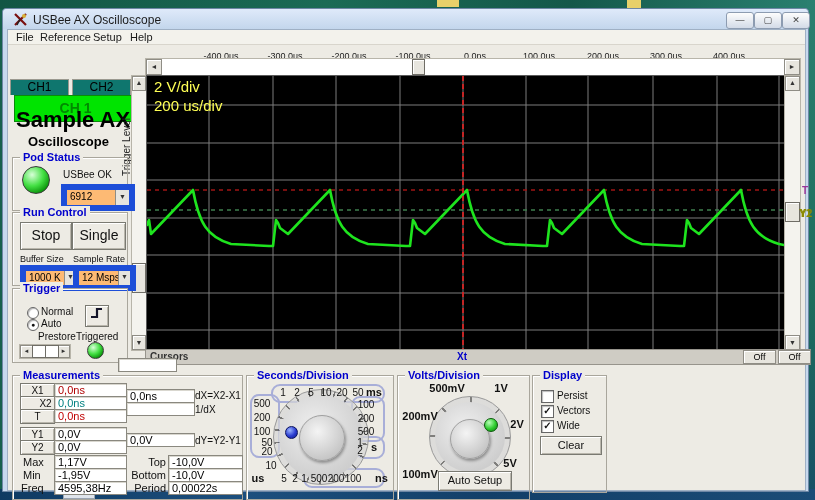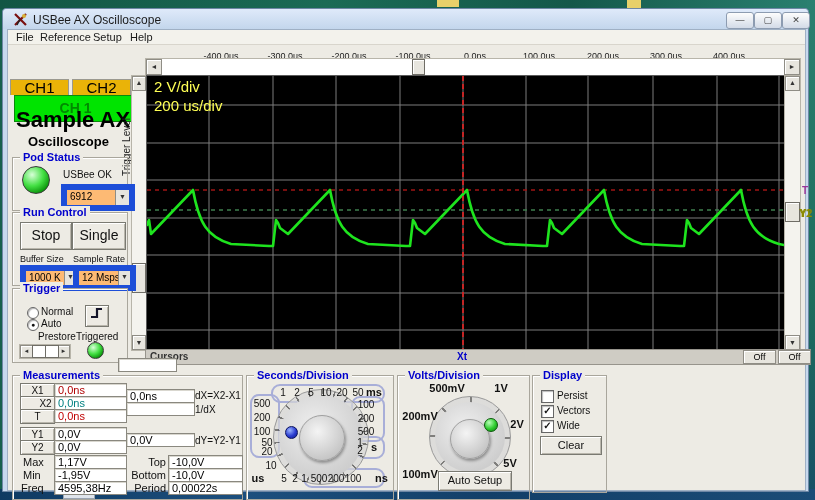--- a/index.html
+++ b/index.html
@@ -41,21 +41,21 @@
   .btn3d{background:#edebe4;border:1px solid #7a7a72;box-shadow:inset 1px 1px 0 #ffffff, inset -1px -1px 0 #b9b6ac;text-align:center;color:#111;}
   .field{background:#ffffff;border:1px solid #8a887f;box-shadow:inset 1px 1px 0 #d9d7cf;font-size:11px;padding-left:3px;white-space:nowrap;overflow:hidden;}
   .dd{background:#fdba74;border:6px solid #1d4ed8;font-size:10px;}
   .dd .val{position:absolute;left:3px;top:1px;}
   .dd .ddbtn{position:absolute;right:0;top:0;bottom:0;width:13px;background:#e7e5de;border-left:1px solid #8f8d85;text-align:center;font-size:7px;line-height:13px;color:#333;}
   .lbl{font-size:10px;color:#111;white-space:nowrap;}
   .led{border-radius:50%;background:radial-gradient(circle at 35% 30%,#d8ffd8,#44e044 45%,#0f9a0f 75%,#046004);border:1px solid #3a3a3a;}
   .radio{width:10px;height:10px;border-radius:50%;background:#fff;border:1px solid #666;box-shadow:inset 1px 1px 1px #bbb;text-align:center;font-size:7px;line-height:9px;color:#111;}
   .chk{width:11px;height:11px;background:#fff;border:1px solid #666;box-shadow:inset 1px 1px 1px #bbb;font-size:10px;line-height:10px;font-weight:bold;text-align:center;color:#111;}
   
-  .chtab{top:49px;height:15px;background:#eab308;border:1px solid #9b998f;border-bottom:none;font-size:15px;text-align:center;line-height:15px;}
+  .chtab{top:49px;height:15px;background:#0f766e;border:1px solid #9b998f;border-bottom:none;font-size:12px;text-align:center;line-height:15px;}
   #banner{left:6px;top:65px;width:121px;height:25px;background:#00e400;border:1px solid #0a8a0a;color:#008a00;font-size:14px;text-align:center;line-height:24px;font-weight:bold;}
   .logo1{left:8px;top:77px;font-size:22px;font-weight:bold;color:#000;}
   .logo2{left:20px;top:104px;font-size:13px;font-weight:bold;color:#000;}
   .vtext{writing-mode:vertical-rl;transform:rotate(180deg);font-size:10px;color:#222;}
   
   .knob-ring{border-radius:50%;background:repeating-conic-gradient(rgba(80,80,80,.75) 0deg 2deg, rgba(214,214,214,.7) 2deg 16.36deg);border:1px solid #9a9a9a;}
   .knob-ring8{border-radius:50%;background:repeating-conic-gradient(rgba(80,80,80,.7) 0deg 2.5deg, rgba(214,214,214,.7) 2.5deg 45deg);border:1px solid #9a9a9a;}
   .knob-face{border-radius:50%;background:radial-gradient(circle at 42% 38%,#efefef,#d6d6d6 55%,#c2c2c2);}
   .knob-inner{border-radius:50%;background:radial-gradient(circle at 40% 35%,#f4f4f4,#d2d2d2 55%,#b5b5b5);border:1px solid #9f9f9f;box-shadow:1px 2px 3px rgba(0,0,0,.35);}
   .ind-blue{border-radius:50%;background:radial-gradient(circle at 35% 30%,#9ab4ff,#2a3cd0 55%,#101a88);border:1px solid #0a1260;}

